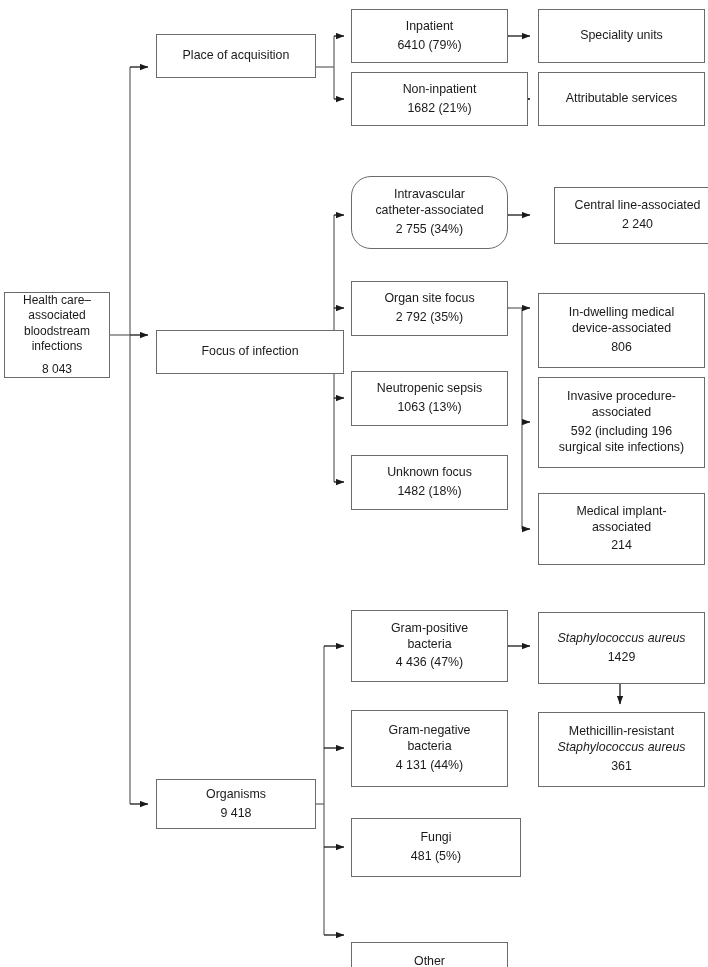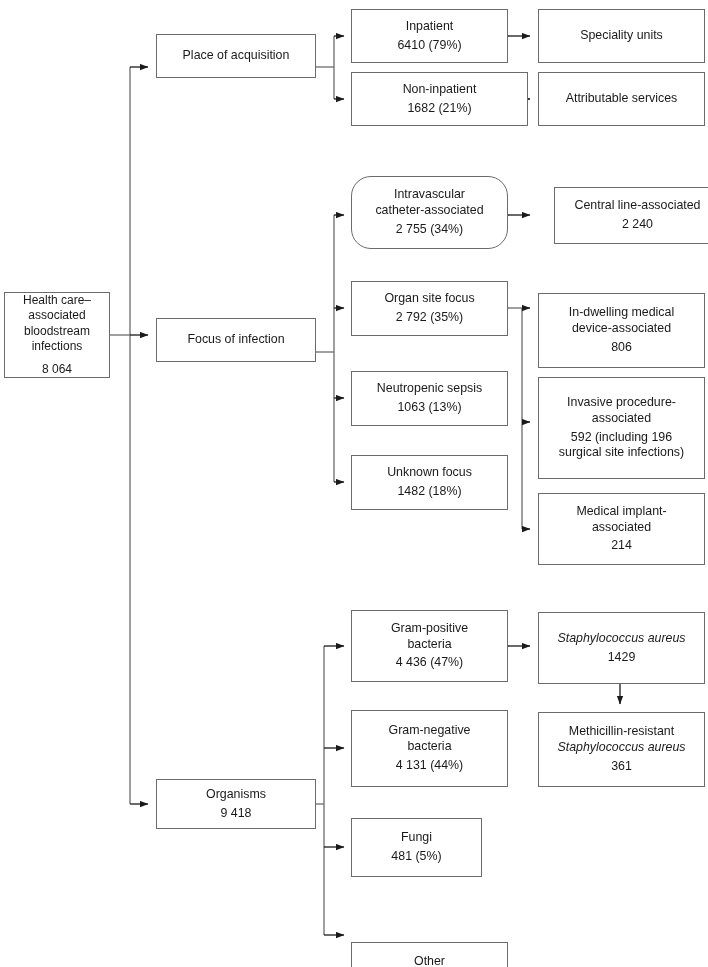--- a/index.html
+++ b/index.html
@@ -99,28 +99,28 @@
 
       <path d="M620,684 L620,704" marker-end="url(#ah)" stroke="#1a1a1a"></path>
     </g>
   </svg>
 
   <div class="node root" style="left:4px; top:292px; width:106px; height:86px;">
     <div class="label">Health care–
 associated
 bloodstream
 infections</div>
-    <div class="value">8 064</div>
+    <div class="value">8 043</div>
   </div>
 
   <div class="node" style="left:156px; top:34px; width:160px; height:44px;align-items:center;">
     <div class="label">Place of acquisition</div>
   </div>
 
-  <div class="node" style="left:156px; top:318px; width:160px; height:44px;">
+  <div class="node" style="left:156px; top:330px; width:188px; height:44px;">
     <div class="label">Focus of infection</div>
   </div>
 
   <div class="node tight" style="left:156px; top:779px; width:160px; height:50px;">
     <div class="label">Organisms</div>
     <div class="value">9 418</div>
   </div>
 
   <div class="node tight" style="left:351px; top:9px; width:157px; height:54px;text-align:center;">
     <div class="label">Inpatient</div>
@@ -165,21 +165,21 @@
     <div class="label">Central line-associated</div>
     <div class="value">2 240</div>
   </div>
 
   <div class="node tight" style="left:538px; top:293px; width:167px; height:75px;">
     <div class="label">In-dwelling medical
 device-associated</div>
     <div class="value">806</div>
   </div>
 
-  <div class="node tight" style="left:538px; top:377px; width:167px; height:102px;">
+  <div class="node tight" style="left:538px; top:377px; width:167px; height:91px;">
     <div class="label">Invasive procedure-
 associated</div>
     <div class="value">592 (including 196
 surgical site infections)</div>
   </div>
 
   <div class="node tight" style="left:538px; top:493px; width:167px; height:72px;">
     <div class="label">Medical implant-
 associated</div>
     <div class="value">214</div>
@@ -190,21 +190,21 @@
 bacteria</div>
     <div class="value">4 436 (47%)</div>
   </div>
 
   <div class="node tight" style="left:351px; top:710px; width:157px; height:77px;">
     <div class="label">Gram-negative
 bacteria</div>
     <div class="value">4 131 (44%)</div>
   </div>
 
-  <div class="node tight" style="left:351px; top:818px; width:131px; height:59px;">
+  <div class="node tight" style="left:351px; top:818px; width:170px; height:59px;">
     <div class="label">Fungi</div>
     <div class="value">481 (5%)</div>
   </div>
 
   <div class="node tight" style="left:351px; top:906px; width:157px; height:59px;margin-top:36px;">
     <div class="label">Other</div>
     <div class="value">370 (4%)</div>
   </div>
 
   <div class="node tight" style="left:538px; top:612px; width:167px; height:72px;">

